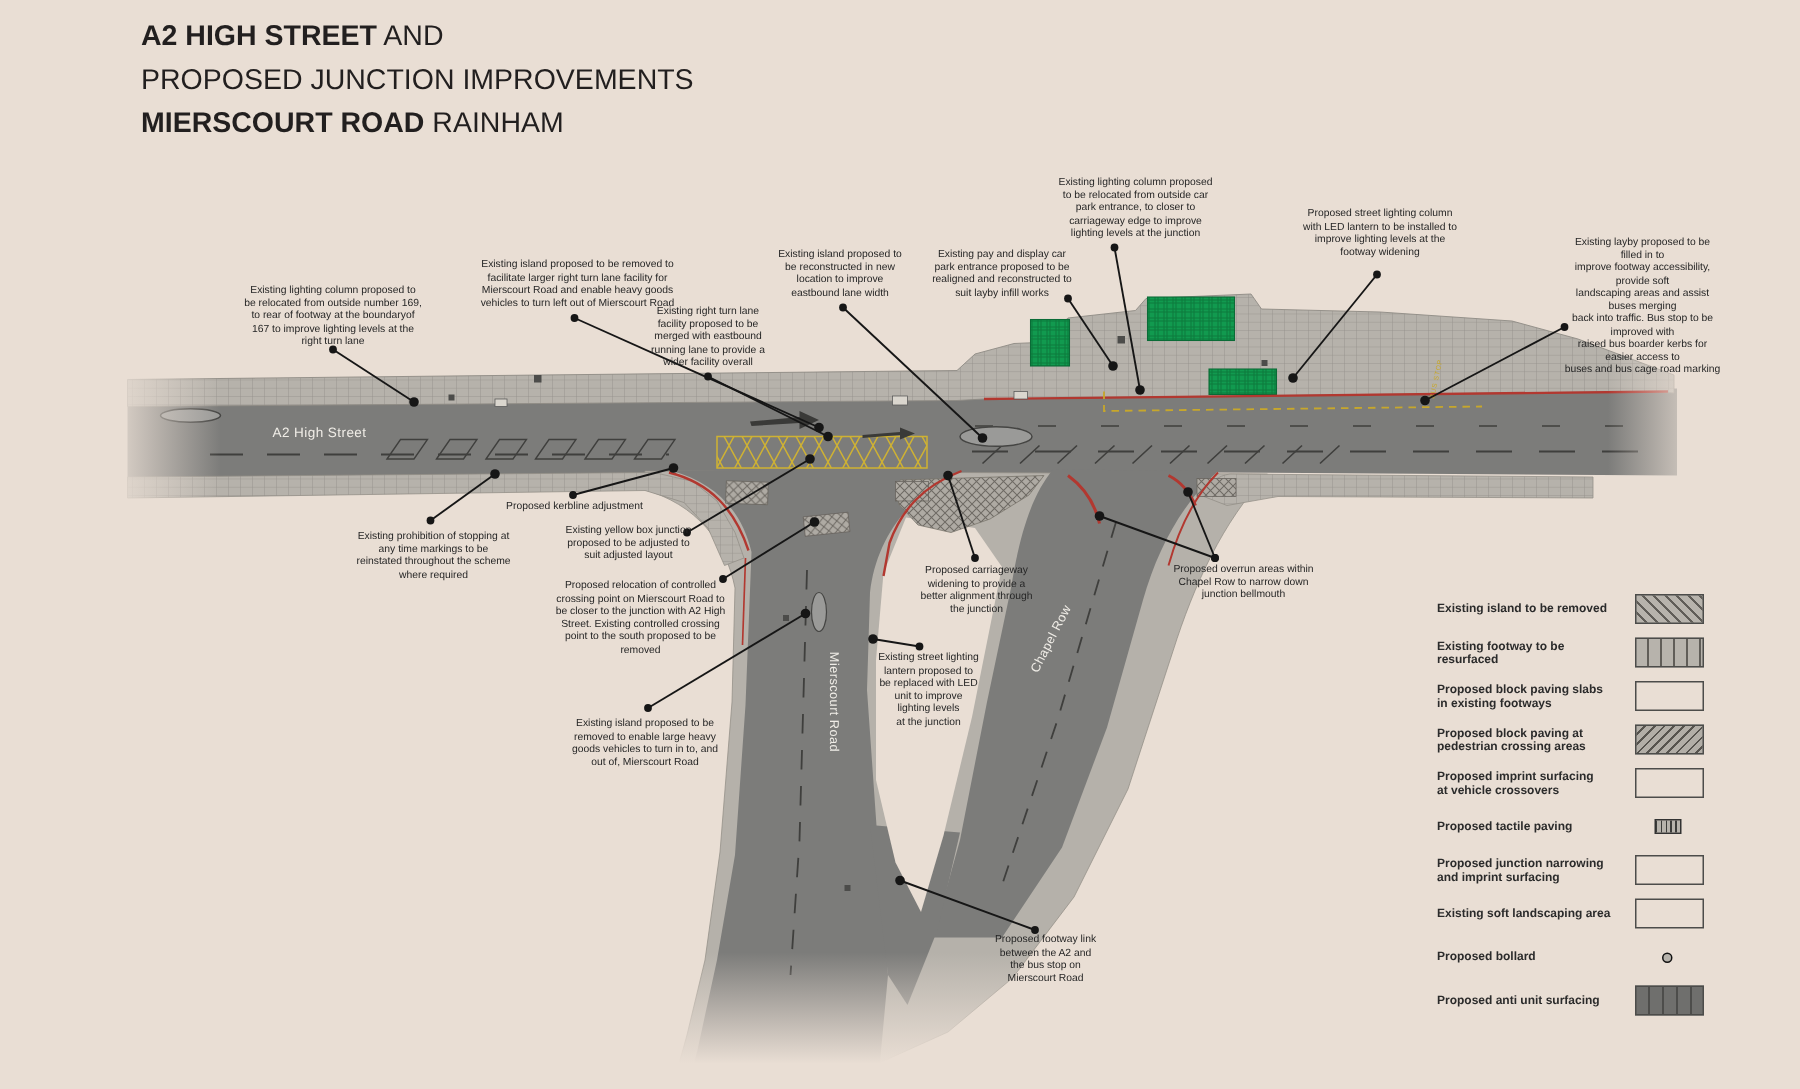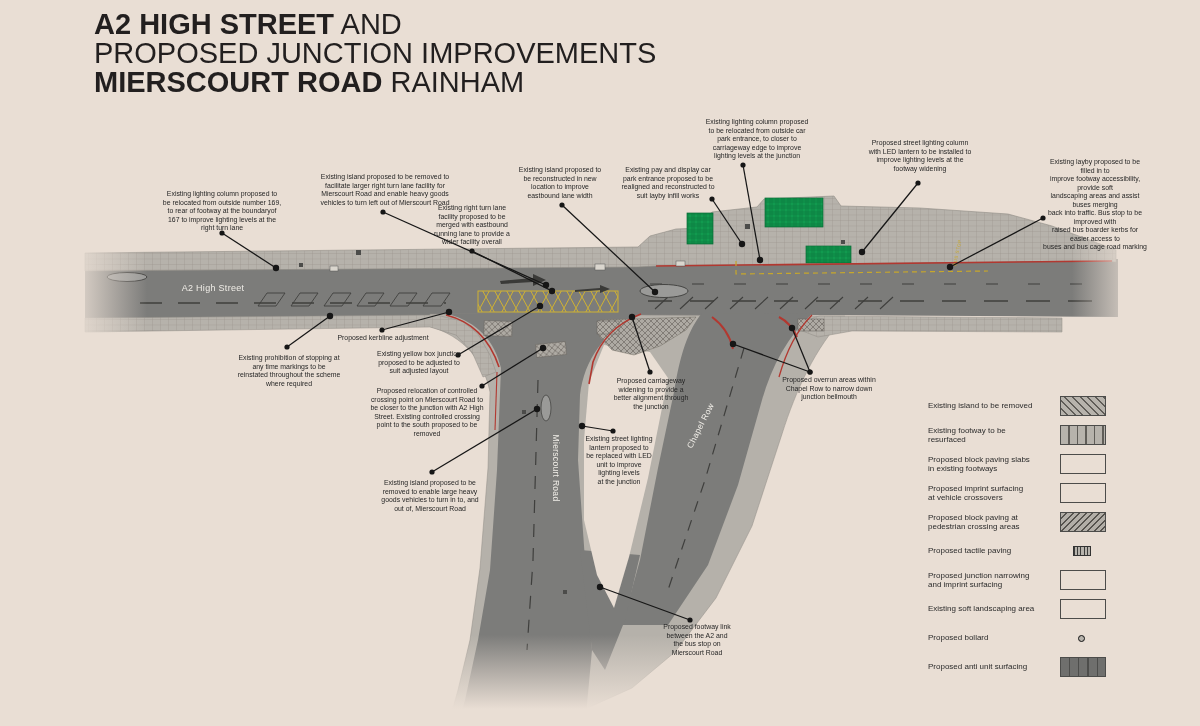--- a/index.html
+++ b/index.html
@@ -1,20 +1,20 @@
 <!DOCTYPE html>
 <html><head>
 <meta charset="utf-8">
 <style>
   html,body{margin:0;padding:0;}
   body{font-family:"Liberation Sans", sans-serif;}
   #stage{position:relative;width:1200px;height:726px;background:#e9ded4;overflow:hidden;}
 
   
-  #title{position:absolute;left:94px;top:10px;font-size:29px;line-height:29px;color:#221f1f;letter-spacing:0;}
+  #title{position:absolute;left:94px;top:10px;font-size:19px;line-height:29px;color:#221f1f;letter-spacing:0;}
   #title b{font-weight:bold;}
 
   
   #map{position:absolute;left:0;top:0;}
 
   
   .fade{position:absolute;pointer-events:none;}
   #fade-left{left:52px;top:222px;width:95px;height:135px;background:linear-gradient(to right,#e9ded4 18%,rgba(233,222,212,0));}
   #fade-right{left:1072px;top:215px;width:80px;height:145px;background:linear-gradient(to left,#e9ded4 14%,rgba(233,222,212,0));}
   #fade-bottom{left:415px;top:635px;width:330px;height:95px;background:linear-gradient(to bottom,rgba(233,222,212,0),#e9ded4 78%);}
@@ -23,21 +23,21 @@
   #leader-svg{position:absolute;left:0;top:0;pointer-events:none;}
   .leader{stroke:#161616;stroke-width:1.25;}
   .leader-dot{fill:#161616;}
 
   
   #annotations{position:absolute;left:0;top:0;width:1200px;height:726px;pointer-events:none;}
   .callout{position:absolute;transform:translateX(-50%);white-space:pre-line;text-align:center;
            font-size:6.9px;line-height:8.5px;color:#262626;}
 
   
-  #legend{position:absolute;left:928px;top:396px;width:178px;}
+  #legend{position:absolute;left:958px;top:396px;width:178px;font-weight:bold;}
   .legend-row{display:flex;align-items:center;min-height:20px;margin-bottom:9px;}
   .legend-label{width:116px;font-size:8px;line-height:9.5px;color:#2b2b2b;white-space:pre-line;}
   .sw{flex:none;width:46px;height:20px;border:1px solid #4c4c4a;box-sizing:border-box;margin-left:auto;}
   .sw-hatch-diag{background:#b7b3ac repeating-linear-gradient(45deg,rgba(0,0,0,0) 0 4px,#605d58 4px 5.4px);}
   .sw-vert-lines{background:#b7b3ac repeating-linear-gradient(90deg,rgba(0,0,0,0) 0 7px,#605d58 7px 8.6px);}
   .sw-crosshatch{background:#b7b3ac repeating-linear-gradient(45deg,rgba(0,0,0,0) 0 5px,#605d58 5px 6.2px),
                  repeating-linear-gradient(135deg,#b7b3ac 0 5px,#605d58 5px 6.2px);}
   .sw-hatch-diag-dense{background:#b2aea7 repeating-linear-gradient(135deg,rgba(0,0,0,0) 0 3.4px,#56534e 3.4px 4.6px);}
   .sw-herringbone-dark{background:#a9a59e repeating-linear-gradient(45deg,rgba(0,0,0,0) 0 3px,#53504b 3px 4px),
                  repeating-linear-gradient(135deg,#a9a59e 0 3px,#53504b 3px 4px);}
@@ -331,30 +331,30 @@
         <div class="legend-row">
           <span class="legend-label">Existing footway to be resurfaced</span>
           <span class="sw sw-vert-lines"></span>
         </div>
         <div class="legend-row">
           <span class="legend-label">Proposed block paving slabs
 in existing footways</span>
           <span class="sw sw-crosshatch"></span>
         </div>
         <div class="legend-row">
+          <span class="legend-label">Proposed block paving at
+pedestrian crossing areas</span>
+          <span class="sw sw-hatch-diag-dense"></span>
+        </div>
+        <div class="legend-row">
           <span class="legend-label">Proposed imprint surfacing
 at vehicle crossovers</span>
           <span class="sw sw-herringbone-dark"></span>
         </div>
         <div class="legend-row">
-          <span class="legend-label">Proposed block paving at
-pedestrian crossing areas</span>
-          <span class="sw sw-hatch-diag-dense"></span>
-        </div>
-        <div class="legend-row">
           <span class="legend-label">Proposed tactile paving</span>
           <span class="sw sw-tactile"></span>
         </div>
         <div class="legend-row">
           <span class="legend-label">Proposed junction narrowing
 and imprint surfacing</span>
           <span class="sw sw-herringbone-light"></span>
         </div>
         <div class="legend-row">
           <span class="legend-label">Existing soft landscaping area</span>

